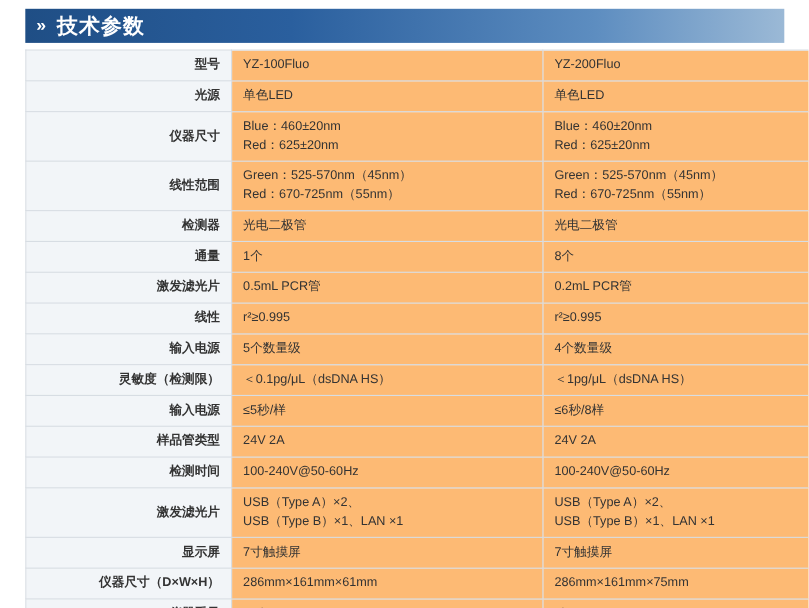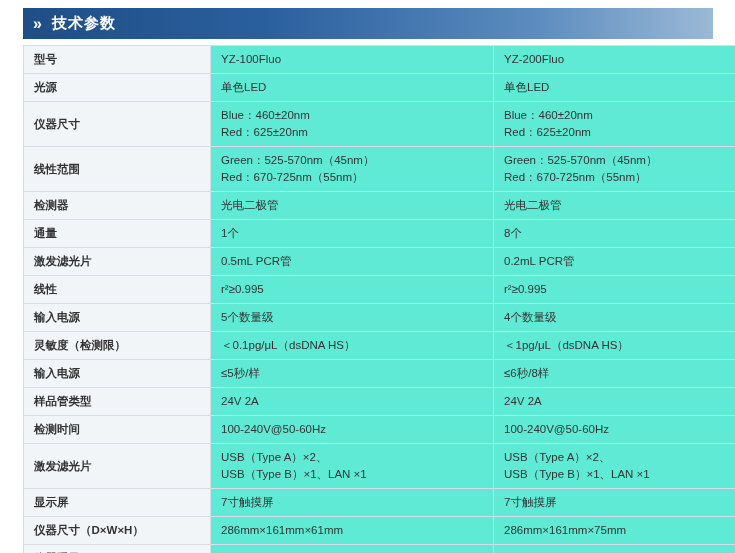--- a/index.html
+++ b/index.html
@@ -36,21 +36,21 @@
   .header .chev {
     color: #ffffff;
     font-size: 16px;
     font-weight: bold;
     letter-spacing: -2px;
     margin-right: 12px;
     line-height: 1;
   }
   .header .title {
     color: #ffffff;
-    font-size: 15px;
+    font-size: 19px;
     font-weight: bold;
     letter-spacing: 1px;
   }
 
   
   .table-wrap {
     position: absolute;
     left: 23px;
     top: 45px;
     width: 690px;
@@ -68,24 +68,25 @@
     padding: 5px 10px;
     line-height: 17px;
   }
   td.label {
     width: 166px;
     background: #f2f5f8;
     color: #1a1a1a;
     font-weight: bold;
     font-size: 11.5px;
     padding-left: 12px;
+    text-align: right;
   }
   td.val {
     width: 262px;
-    background: #5eead4;
+    background: #fdba74;
     padding-left: 14px;
   }
   .line {
     display: block;
     white-space: nowrap;
   }
 </style>
 </head>
 <body>
 

